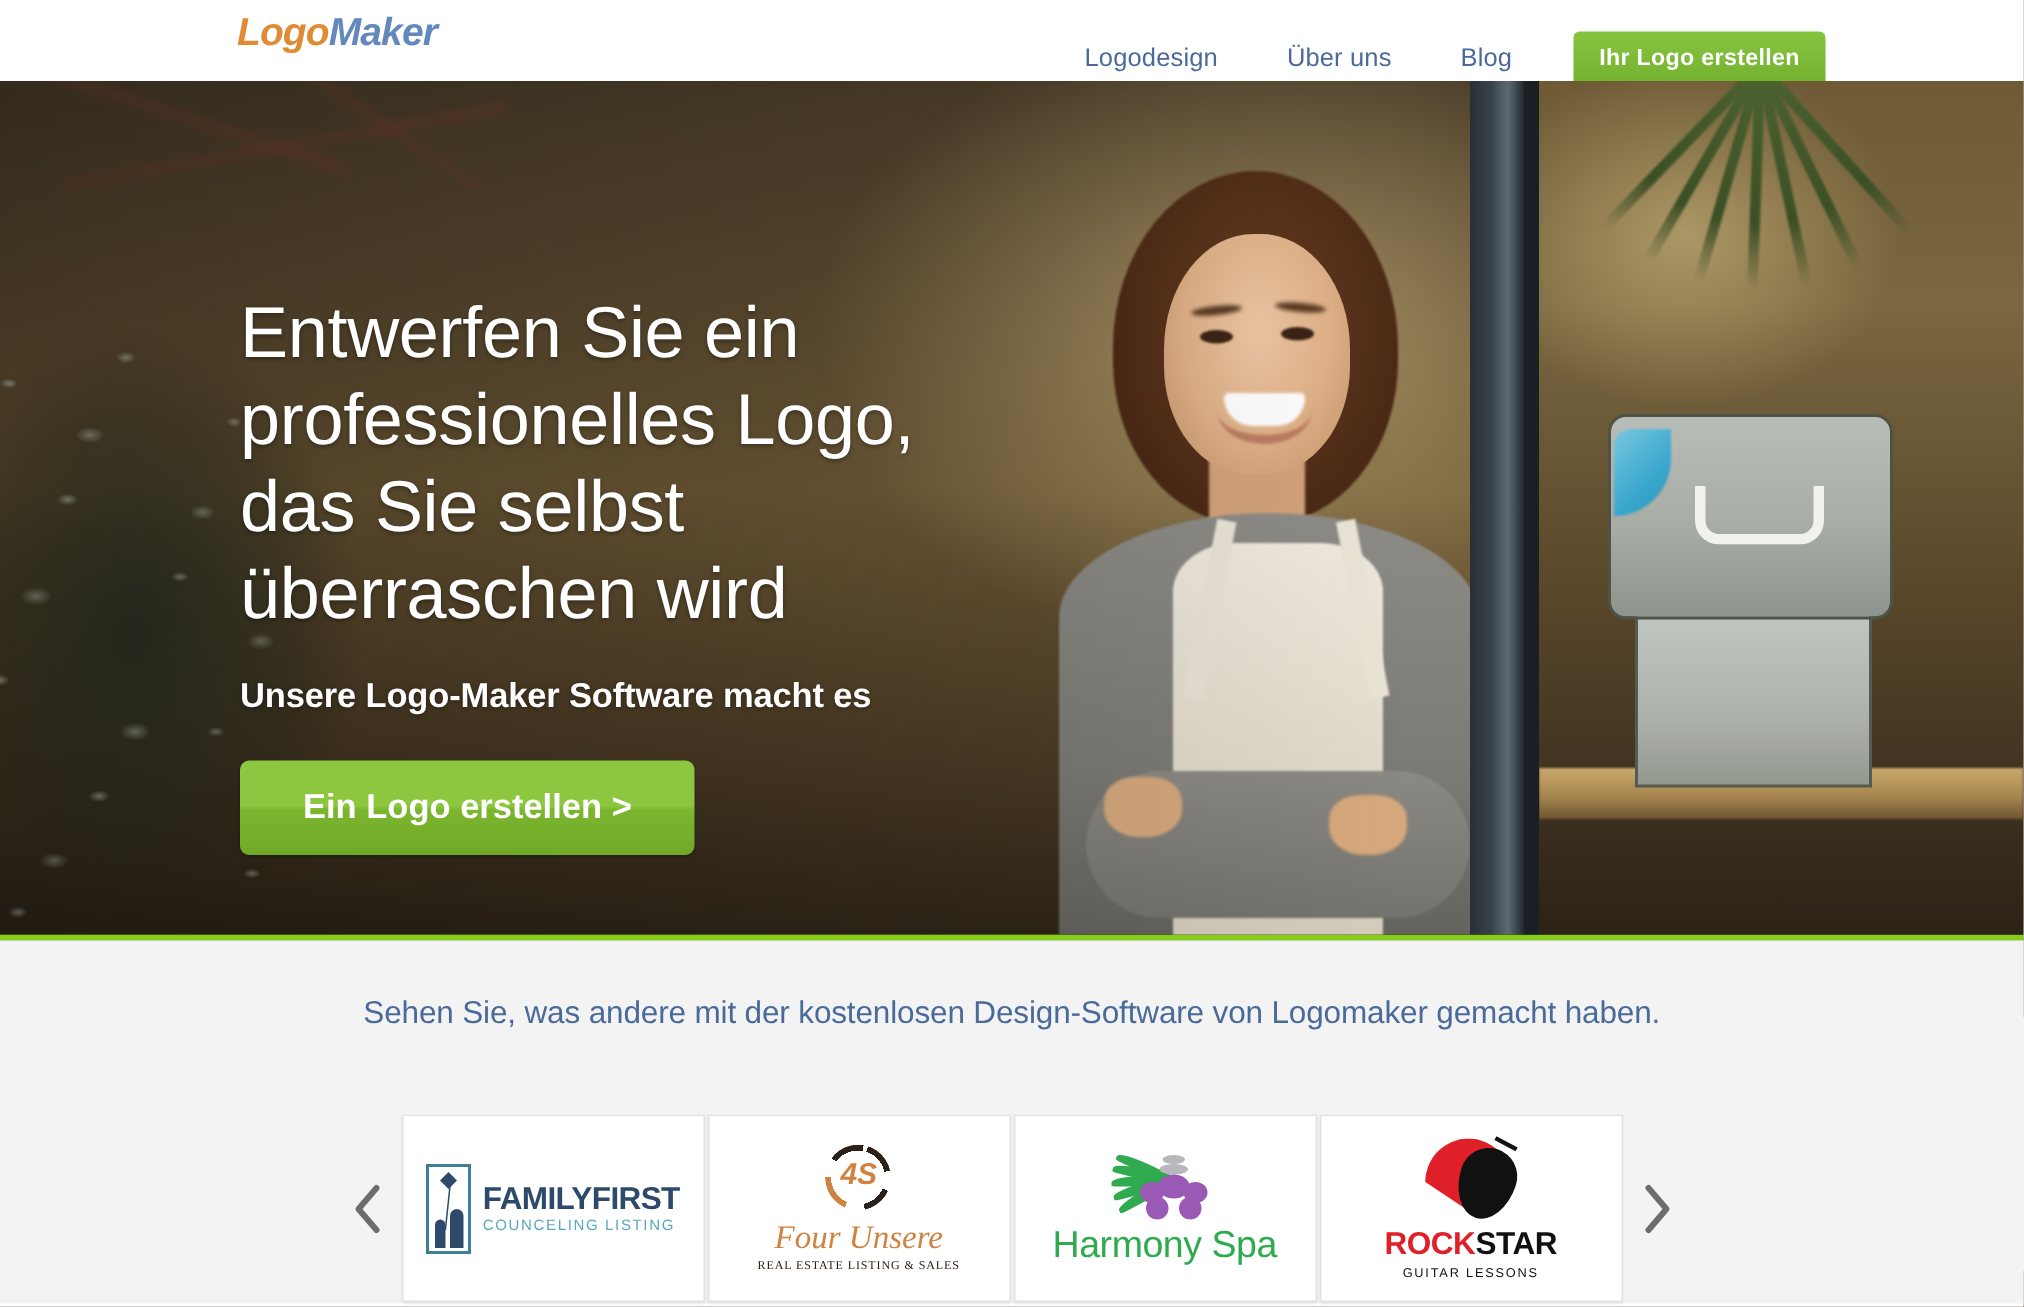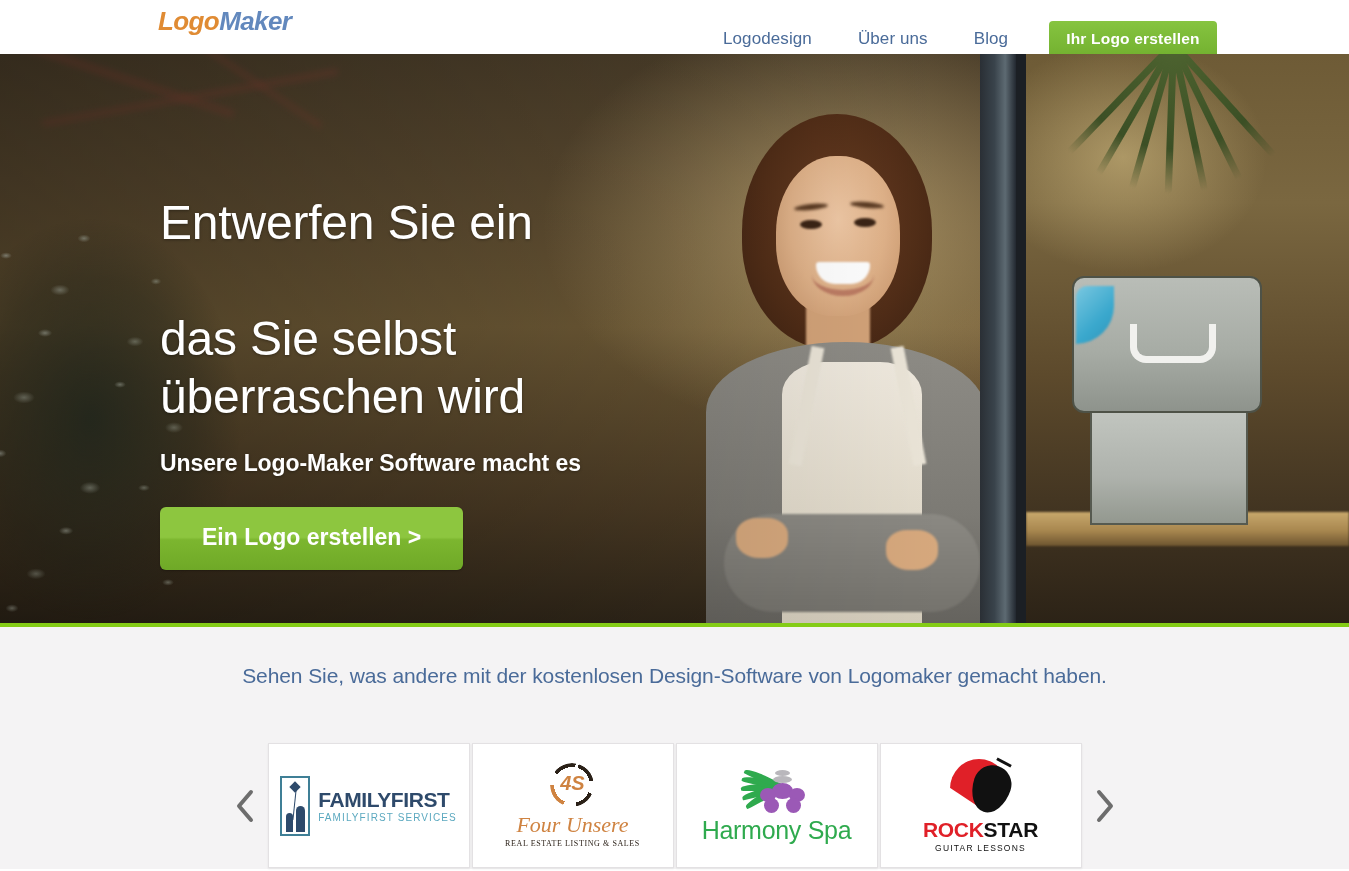--- a/index.html
+++ b/index.html
@@ -556,21 +556,21 @@
     <div class="box-sticker"></div>
     <div class="box-handle"></div>
     <div class="window-frame"></div>
     <div class="window-frame2"></div>
     <div class="hero-vignette"></div>
   </div>
 
   <div class="hero-content">
     <h1 class="hero-title">
       <span>Entwerfen Sie ein</span><br>
-      <br>
+      <span>professionelles Logo,</span><br>
       <span>das Sie selbst</span><br>
       <span>überraschen wird</span>
     </h1>
     <p class="hero-sub">
       <span>Unsere Logo-Maker Software macht es</span><br>
     </p>
     <button class="hero-btn">Ein Logo erstellen &gt;</button>
   </div>
 </section>
 
@@ -588,21 +588,21 @@
       <div class="card-inner">
         <div class="lg1">
           <div class="lg1-frame">
             <div class="kite"></div>
             <div class="string"></div>
             <div class="fig-a"></div>
             <div class="fig-b"></div>
           </div>
           <div class="lg1-txt">
             <div class="lg1-t1">FAMILYFIRST</div>
-            <div class="lg1-t2">FAMILYFIRST SERVICES</div>
+            <div class="lg1-t2">COUNCELING LISTING</div>
           </div>
         </div>
       </div>
     </div>
 
     <div class="card">
       <div class="card-inner">
         <div class="lg2">
           <div style="position:relative; width:44px; height:44px; margin:0 auto 7px auto;">
             <div class="lg2-circ"></div>

